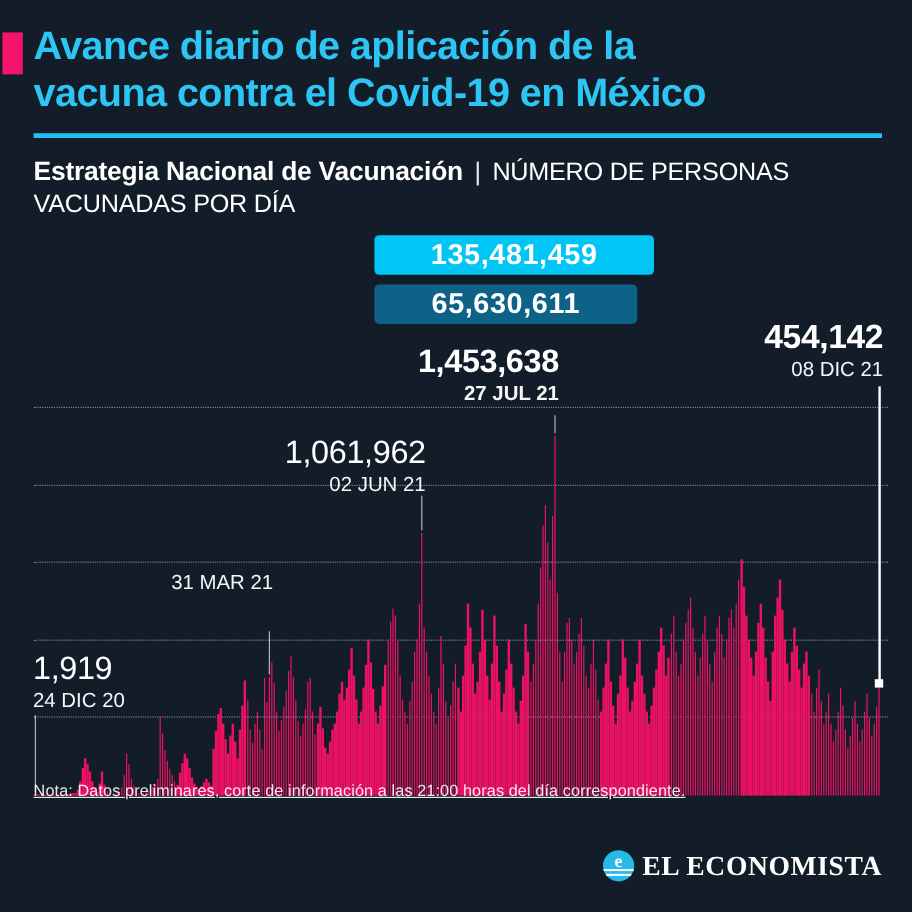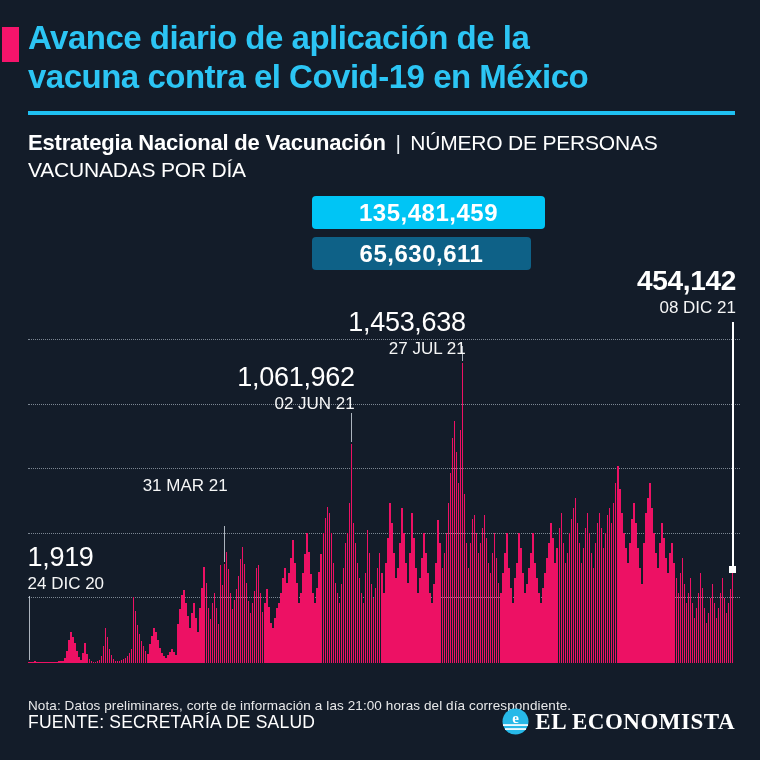--- a/index.html
+++ b/index.html
@@ -30,21 +30,21 @@
   .bar{position:absolute;width:1.5px;background:#ed1164;}
   .leader{position:absolute;width:1px;background:rgba(200,207,216,0.85);}
   .leader.white{width:2px;background:#ffffff;}
   .marker-square{position:absolute;width:7px;height:7px;background:#ffffff;}
   .ann{position:absolute;white-space:nowrap;}
   .ann .ann-num{font-size:27px;letter-spacing:-0.3px;line-height:30px;}
   .ann .ann-date{font-size:17px;line-height:20px;margin-top:2px;color:rgba(255,255,255,0.96);}
   .ann.bold .ann-num{font-size:28px;font-weight:bold;}
   .ann.right{text-align:right;}
   
-  #note-text{left:28px;top:698px;font-size:13.5px;color:rgba(255,255,255,0.9);letter-spacing:0.1px;}
+  #note-text{left:28px;top:651px;font-size:13.5px;color:rgba(255,255,255,0.9);letter-spacing:0.1px;text-decoration:underline;}
   #source-text{left:28px;top:712px;font-size:17.5px;letter-spacing:0.2px;}
   #brand{right:25px;top:708px;display:flex;align-items:center;gap:6px;}
   #brand-text{font-family:"Liberation Serif",serif;font-weight:bold;font-size:23px;letter-spacing:0.5px;}
 </style>
 </head>
 <body>
 
 <div id="stage">
 
   <div class="abs" id="accent-square"></div>
@@ -434,34 +434,33 @@
       <div class="leader" style="left: 224.171px; top: 526px; height: 35.9588px;"></div>
       <div class="ann right" style="right: 532.329px; top: 474px;">
         <div class="ann-date">31 MAR 21</div>
       </div>
       <div class="leader" style="left: 351.251px; top: 413px; height: 28.8336px;"></div>
       <div class="ann right" style="right: 405.249px; top: 362px;">
         <div class="ann-num">1,061,962</div>
         <div class="ann-date">02 JUN 21</div>
       </div>
       <div class="leader" style="left: 462.194px; top: 346px; height: 15px;"></div>
-      <div class="ann right" style="right: 294.306px; top: 307px;">
+      <div class="ann right" style="right: 294.306px; top: 286px; font-weight: bold;">
         <div class="ann-num">1,453,638</div>
         <div class="ann-date">27 JUL 21</div>
       </div>
       <div class="leader white" style="left: 731.991px; top: 322px; height: 245.275px;"></div>
       <div class="marker-square" style="left: 729.491px; top: 565.775px;"></div>
       <div class="ann right bold" style="right: 24.0086px; top: 266px;">
         <div class="ann-num">454,142</div>
         <div class="ann-date">08 DIC 21</div>
       </div>
     </div>
 
   <div class="abs" id="note-text">Nota: Datos preliminares, corte de información a las 21:00 horas del día correspondiente.</div>
-  <div class="abs" id="source-text">FUENTE: SECRETARÍA DE SALUD</div>
 
   <div class="abs" id="brand">
     <svg width="27" height="27" viewBox="0 0 27 27">
       <circle cx="13.5" cy="13.5" r="13" fill="#27b9e8"></circle>
       <rect x="1" y="16.2" width="25" height="1.7" fill="#ffffff"></rect>
       <rect x="3" y="20.2" width="21" height="1.7" fill="#ffffff"></rect>
       <text x="13.5" y="14.5" text-anchor="middle" font-family="Liberation Serif, serif" font-size="15" font-weight="bold" fill="#ffffff">e</text>
     </svg>
     <span id="brand-text">EL ECONOMISTA</span>
   </div>

